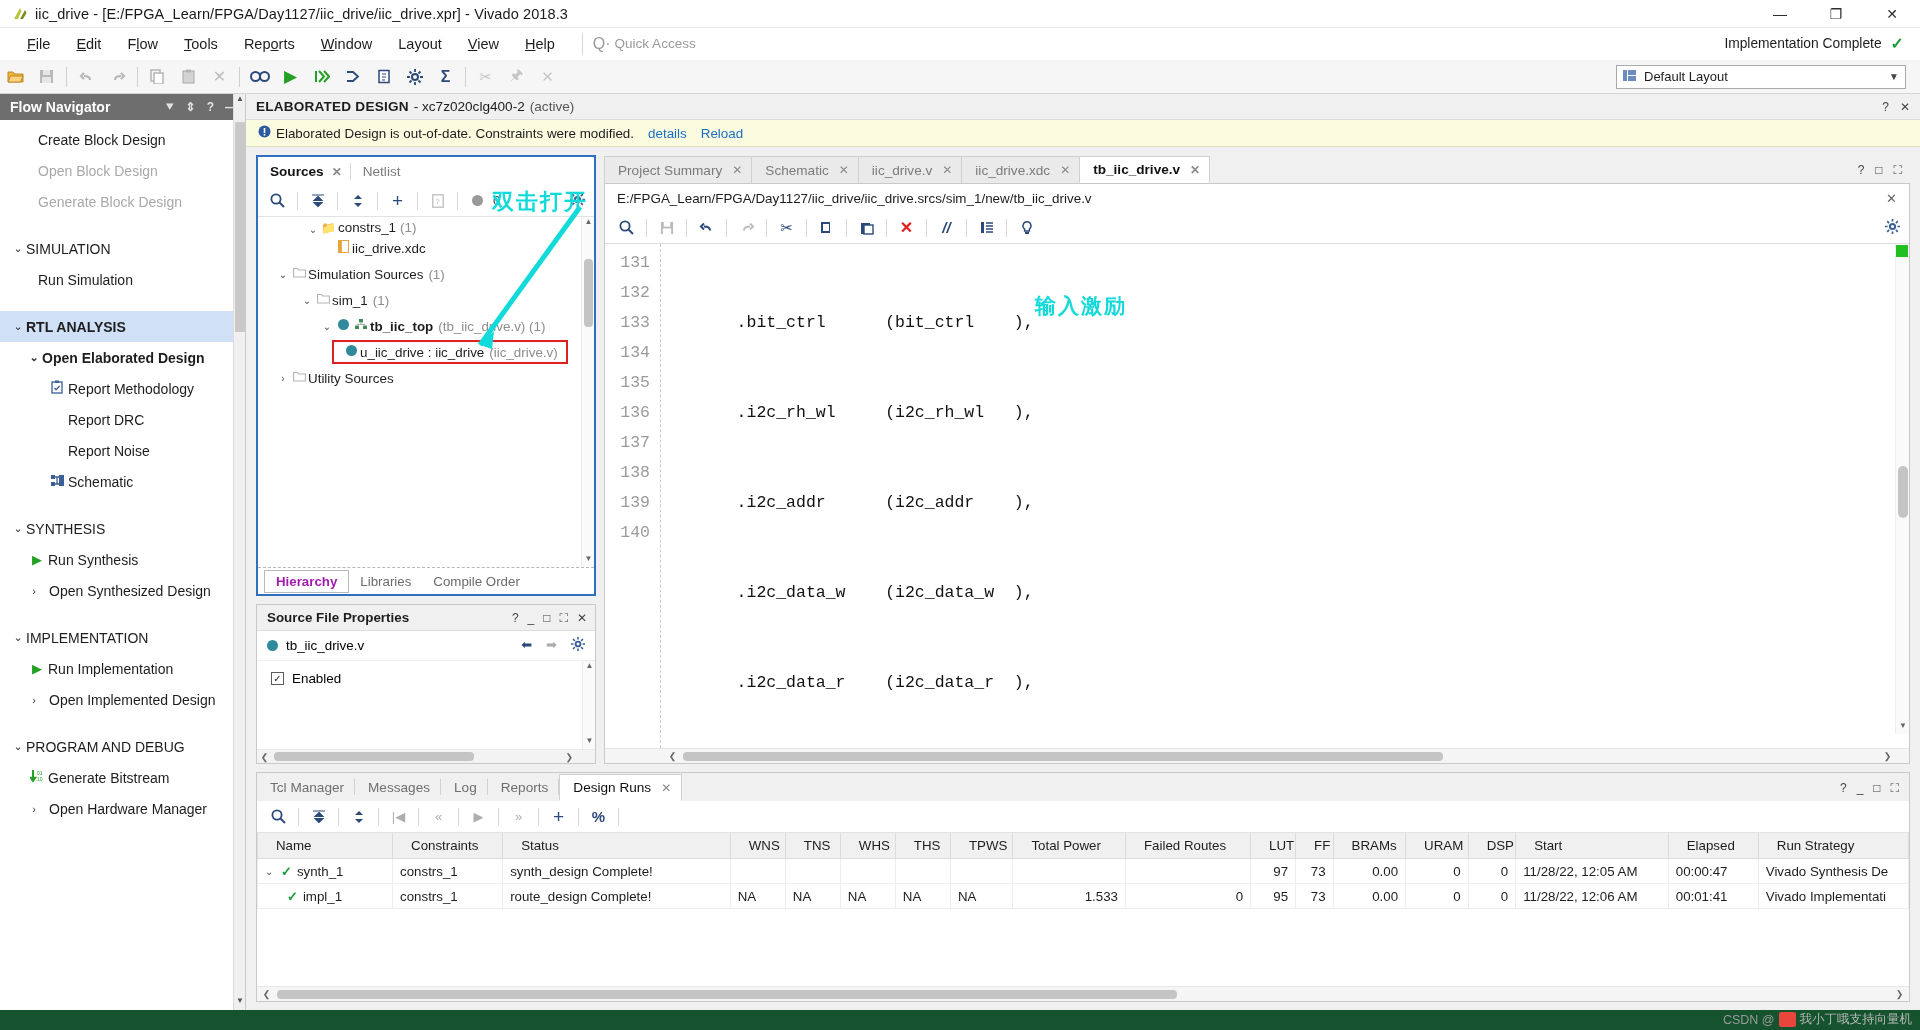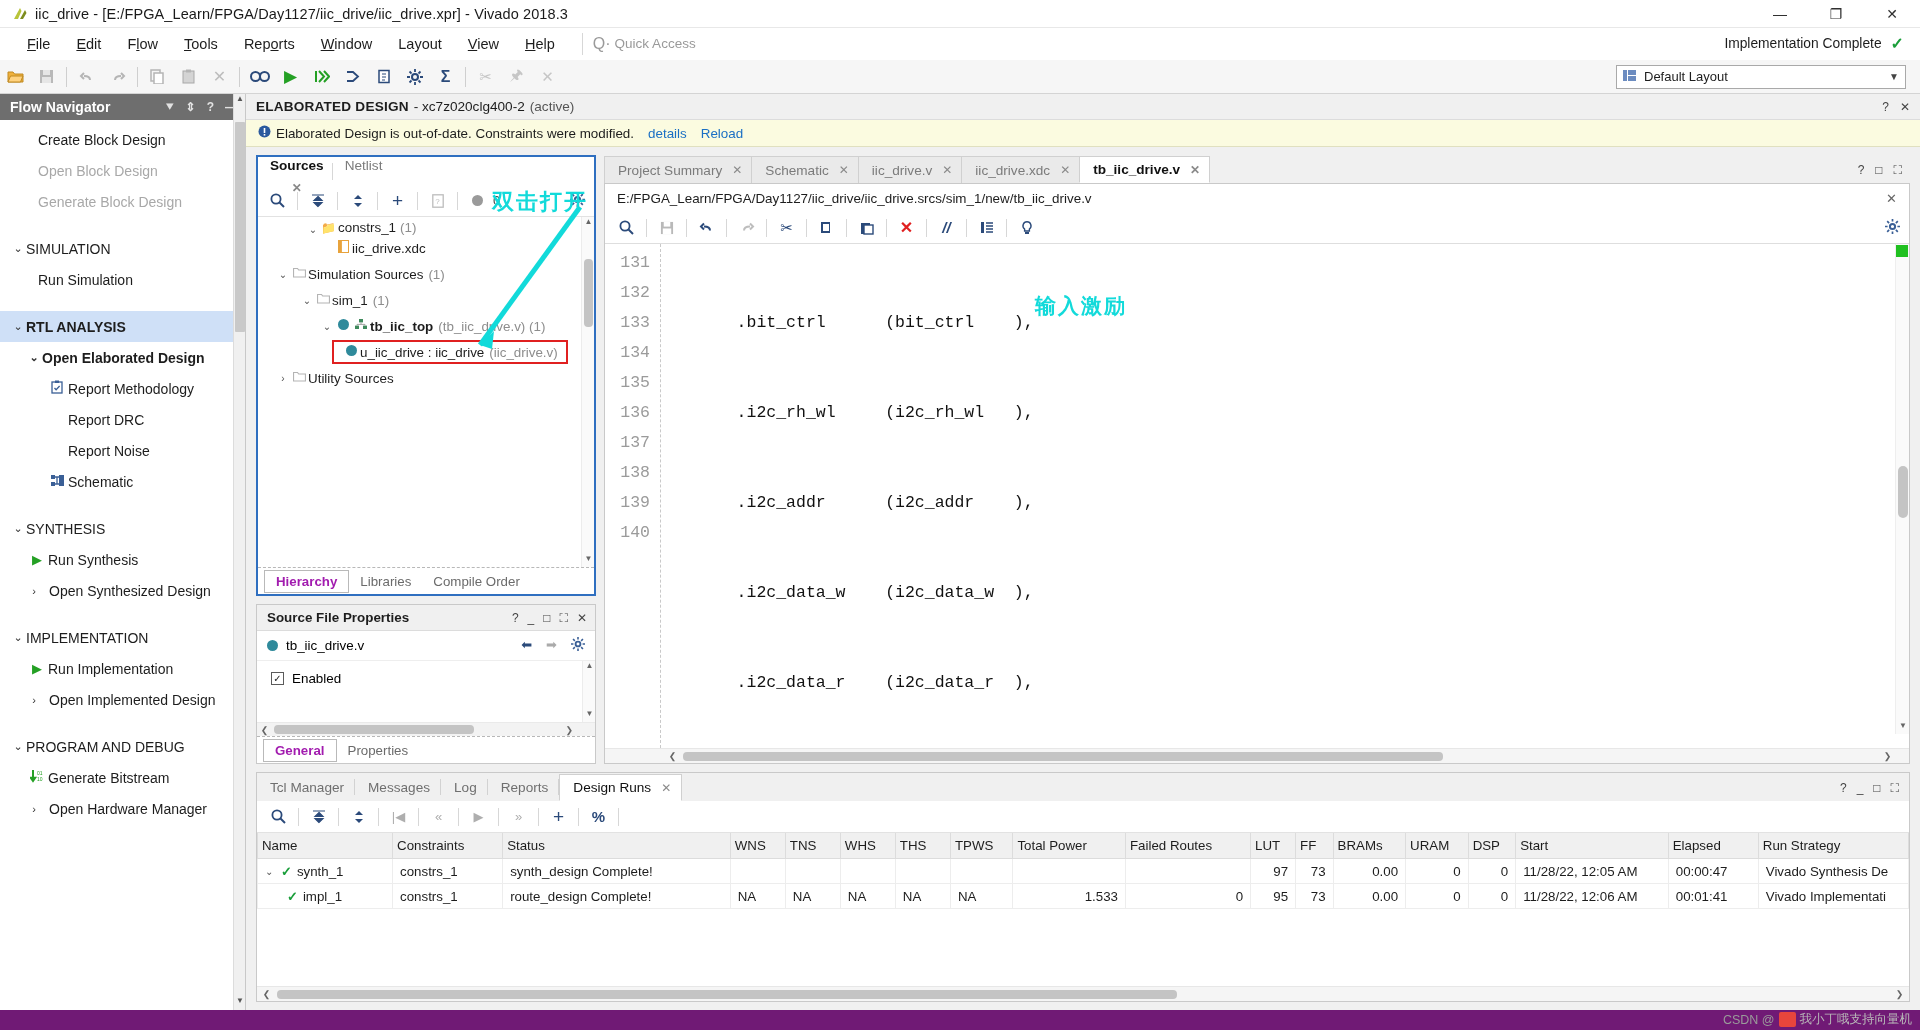--- a/index.html
+++ b/index.html
@@ -102,21 +102,21 @@
   .banner .bico { color:#2b5a9e; font-size: 13px; font-weight: bold; }
   .banner a { color:#1a6fc4; text-decoration: none; margin-left: 9px; }
 
   .upper { flex: 1; display: flex; min-height: 0; padding: 8px 10px 0 10px; gap: 8px; }
 
   
   .left-col { width: 340px; display:flex; flex-direction:column; min-height:0; gap: 8px; }
   .panel { background:#ffffff; border:1px solid #c9c9c9; display:flex; flex-direction:column; min-height:0; }
   .panel.focus { border: 2px solid #2f6fc0; }
   .ptabs { height: 28px; display:flex; align-items:flex-end; background:#ffffff; flex:0 0 28px; position:relative; }
-  .ptab { height: 27px; display:flex; align-items:center; padding: 0 8px 0 12px; font-size:13.6px; color:#7b7b7b; gap:8px;flex-direction:column; }
+  .ptab { height: 27px; display:flex; align-items:center; padding: 0 8px 0 12px; font-size:13.6px; color:#7b7b7b; gap:8px; }
   .ptab.active { color:#111; font-weight:bold; background:#ffffff; }
   .ptab .x { color:#888; font-size: 12px; }
   .ptab-div { width:1px; background:#d7d7d7; height:17px; align-self:center; }
   .ptoolbar { height: 32px; display:flex; align-items:center; border-bottom:1px solid #e2e2e2; padding-left:6px; gap:2px; flex:0 0 32px; position:relative;}
   .pt-btn { width:27px; height:24px; display:flex; align-items:center; justify-content:center; color:#2b4a7a; font-size:14px;}
   .pt-sep { width:1px; height:18px; background:#d7d7d7; margin:0 4px;}
   .gear { position:absolute; right:9px; color:#3a5f96; font-size: 14px;}
   .tree { flex:1; overflow:hidden; position:relative; padding-top: 2px;}
   .trow { height: 26px; display:flex; align-items:center; font-size:13.4px; color:#1d1d1d; white-space: nowrap;}
   .trow .tw { color:#8d8d8d; }
@@ -171,40 +171,40 @@
   .btabs { height:28px; display:flex; align-items:flex-end; flex:0 0 28px; background:#f0f0f0;}
   .btab { height:27px; display:flex; align-items:center; padding:0 10px 0 13px; font-size:13.6px; color:#6f6f6f; gap:10px; }
   .btab.active { background:#fff; color:#111; font-weight:normal; border:1px solid #d0d0d0; border-bottom:1px solid #fff;}
   .btab-div { width:1px; height:16px; background:#d2d2d2; align-self:center;}
   .bt-head-icons { margin-left:auto; display:flex; gap:10px; padding:0 10px 6px 0; color:#444; font-size:12px; align-self:flex-end;}
   .btoolbar { height:32px; display:flex; align-items:center; padding-left:8px; gap:2px; border-bottom:1px solid #e2e2e2; flex:0 0 32px;}
   .tablewrap { flex:1; overflow:hidden; position:relative; }
   table.runs { border-collapse:collapse; width:100%; font-size:13.3px; table-layout:fixed;}
   table.runs th {
     background:#f0f0f0; border:1px solid #dcdcdc; border-top:none; font-weight:normal;
-    text-align:left; padding:5px 4px; color:#1d1d1d; height:24px;
+    text-align:left; padding:5px 18px; color:#1d1d1d; height:24px;
   }
   table.runs td { border:1px solid #ededed; padding:4px 7px; height:25px; color:#1d1d1d; white-space:nowrap; overflow:hidden;}
   .runname { display:flex; align-items:center; gap:5px;}
   .runcaret { font-size:10px; color:#555; width:11px; display:inline-block;}
   .tick { color:#1a9e3a; font-weight:bold; font-size:13px;}
   .b-hscroll { height:15px; background:#f5f5f5; border-top:1px solid #e7e7e7; flex:0 0 15px; position:relative; display:flex; align-items:center;}
   .b-hscroll .hthumb { position:absolute; height:9px; background:#c4c4c4; border-radius:4px;}
   .b-hscroll .arr { position:absolute; width:15px; text-align:center; font-size:9px; color:#666;}
 
   
   .anno { position:absolute; color:#12dada; font-size:22px; font-weight:bold; letter-spacing:2px; pointer-events:none;margin-top:26px; }
   .anno2 { position:absolute; color:#12dada; font-size:21px; font-weight:bold; letter-spacing:2px; pointer-events:none; }
   svg.arrow { position:absolute; pointer-events:none; }
 
   .watermark { position:absolute; right: 8px; bottom: 2px; display:flex; align-items:center; gap:4px; font-size:12.5px; color:#9a9a9a;}
   .wm-badge { width:17px;height:15px;background:#e8453c;border-radius:2px;display:inline-block;}
   .wm-blur { color:#b9b9b9; filter: blur(0.4px); }
 
-  .statusbar { height: 20px; background:#701a75; flex:0 0 20px; position:relative;}
+  .statusbar { height: 20px; background:#14532d; flex:0 0 20px; position:relative;}
 </style>
 </head>
 <body>
 
 <div class="app">
 
   <div class="titlebar">
     <span class="logo">
       <svg width="16" height="16" viewBox="0 0 16 16">
           <path d="M2 13 L8 2 L9.5 5 L6 13 Z" fill="#b8c43a"></path>
@@ -670,24 +670,20 @@
               </div>
               <div class="tree-scroll" style="background:#fafafa;">
                 <div class="arr" style="top:0;">▲</div>
                 <div class="arr" style="bottom:0;">▼</div>
               </div>
             </div>
             <div class="hscroll">
               <span class="arr" style="width:15px;text-align:center;font-size:9px;color:#666;">❮</span>
               <div class="hthumb" style="width:200px;margin-left:2px;"></div>
               <span style="margin-left:auto;margin-right:22px;font-size:9px;color:#666;">❯</span>
-            </div>
-            <div class="subtabs" style="border-top:1px dashed #b8b8b8;">
-              <div class="stab active">General</div>
-              <div class="stab">Properties</div>
             </div>
           </div>
         </div>
 
         <div class="right-col">
           <div class="ed-tabs">
             <div class="edtab">
               <span>Project Summary</span>
               <span class="x">✕</span>
             </div>

